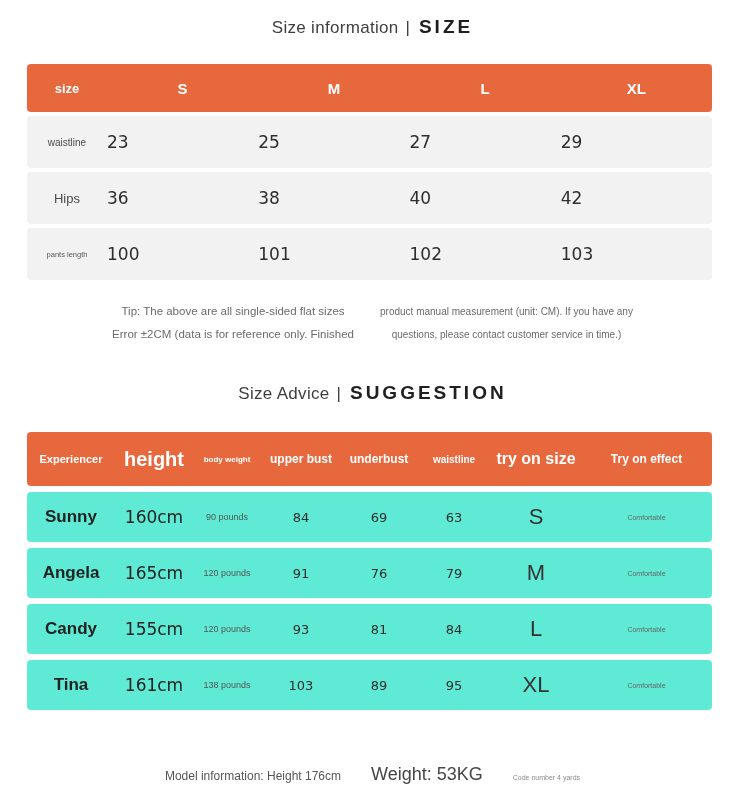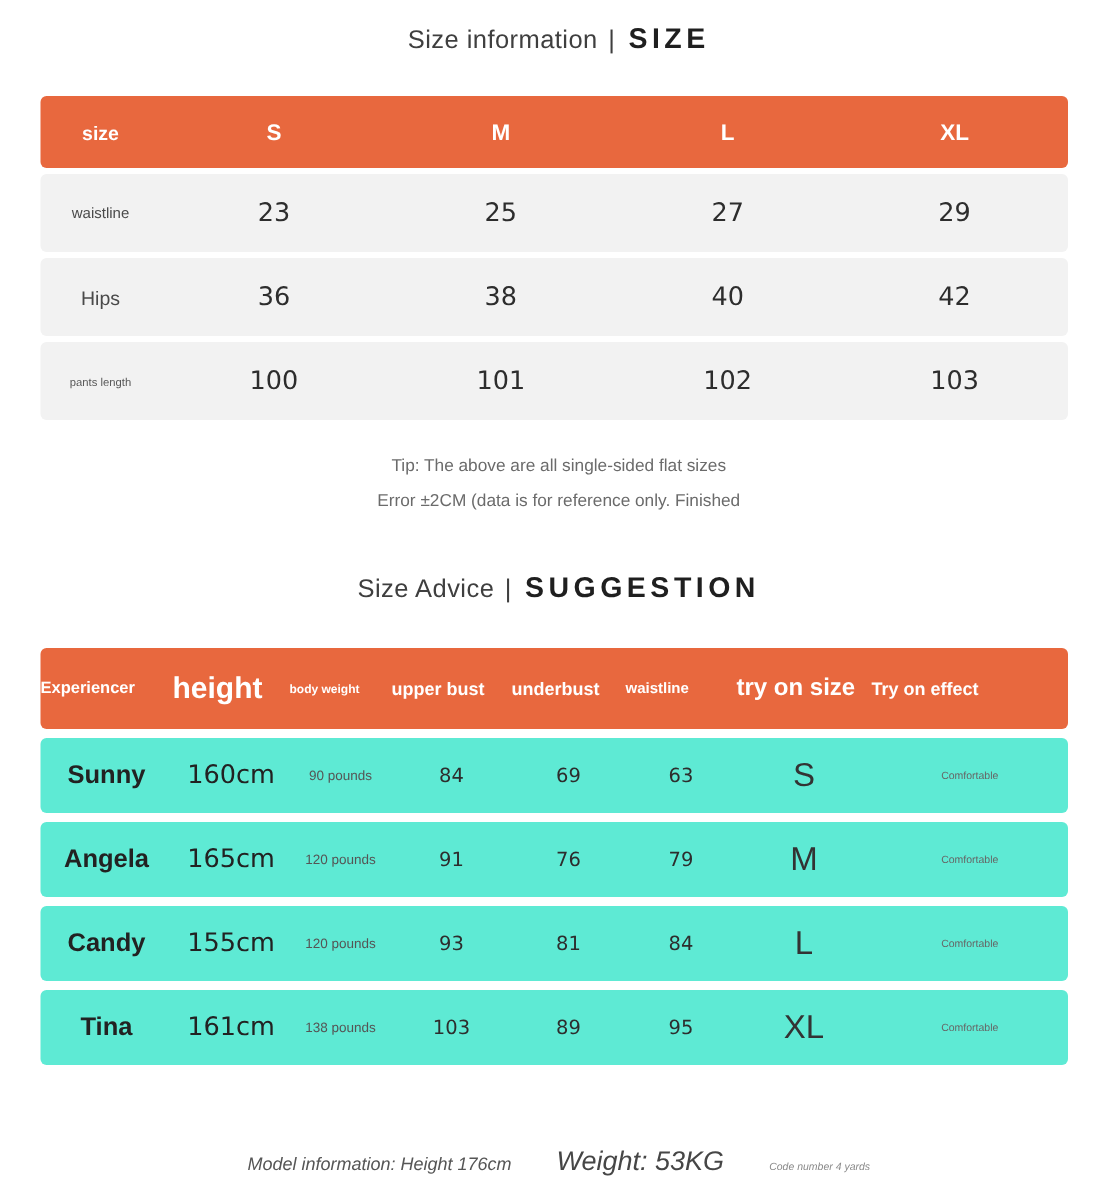--- a/index.html
+++ b/index.html
@@ -19,52 +19,52 @@
   .tbl1{margin-top:26px;}
   .t1-grid{display:grid;grid-template-columns:80px 1fr 1fr 1fr 1fr;align-items:center;}
   .t1-header{background:#E8683E;height:48px;border-radius:4px;color:#fff;}
   .t1-corner{text-align:center;font-size:13px;font-weight:bold;}
   .t1-col{text-align:center;font-size:15px;font-weight:bold;}
   .t1-row{background:#F2F2F2;height:52px;border-radius:4px;margin-top:4px;}
   .t1-lbl{text-align:center;color:#4a4a4a;}
   .row-waistline .t1-lbl{font-size:10px;}
   .row-hips .t1-lbl{font-size:13px;}
   .row-pants .t1-lbl{font-size:7.5px;color:#575757;}
-  .t1-val{text-align:center;font-size:17px;color:#2d2d2d;font-family:"DejaVu Sans",sans-serif;}
+  .t1-val{text-align:left;font-size:17px;color:#2d2d2d;font-family:"DejaVu Sans",sans-serif;}
 
   
   .tip{display:flex;justify-content:center;gap:26px;margin-top:20px;color:#6b6b6b;}
   .tip-col{text-align:center;}
   .tip-left{font-size:11.5px;line-height:23px;}
   .tip-right{font-size:10px;line-height:23px;}
 
   
   .tbl2{margin-top:28px;}
   .t2-grid{display:grid;grid-template-columns:88px 78px 68px 80px 76px 74px 90px 1fr;align-items:center;}
   .t2-header{background:#E8683E;height:54px;border-radius:4px;color:#fff;}
-  .hc{font-weight:bold;}
+  .hc{text-align:center;font-weight:bold;}
   .hc0{font-size:11px;}
   .hc1{font-size:20px;}
   .hc2{font-size:8px;}
   .hc3{font-size:12px;}
   .hc4{font-size:12px;}
   .hc5{font-size:10px;}
   .hc6{font-size:16px;}
   .hc7{font-size:12px;}
   .t2-row{background:#5eead4;height:50px;border-radius:4px;margin-top:6px;}
   .c{text-align:center;}
   .c-name{font-size:17px;font-weight:bold;color:#222;}
   .c-ht{font-size:17px;color:#222;font-family:"DejaVu Sans",sans-serif;}
   .c-wt{font-size:9px;color:#555;}
   .c-num{font-size:13px;color:#2d2d2d;font-family:"DejaVu Sans",sans-serif;}
   .c-sz{font-size:22px;color:#333;font-weight:normal;}
   .c-fx{font-size:7px;color:#666;}
 
   
-  .footer{margin-top:54px;display:flex;justify-content:center;align-items:baseline;gap:30px;font-style:italic;}
+  .footer{margin-top:54px;display:flex;justify-content:center;align-items:baseline;gap:30px;}
   .f-model{font-size:12px;color:#565656;}
   .f-weight{font-size:18px;color:#464646;}
   .f-code{font-size:7px;color:#8a8a8a;}
 </style>
 </head>
 <body>
 
 <div class="page">
 
   <div class="sec-title sec-title--first">
@@ -102,20 +102,24 @@
       <div class="t1-val">101</div>
       <div class="t1-val">102</div>
       <div class="t1-val">103</div>
     </div>
   </div>
 
   <div class="tip">
     <div class="tip-col tip-left">
       <div>Tip: The above are all single-sided flat sizes</div>
       <div>Error ±2CM (data is for reference only. Finished</div>
+    </div>
+    <div class="tip-col tip-right">
+      <div>product manual measurement (unit: CM). If you have any</div>
+      <div>questions, please contact customer service in time.)</div>
     </div>
   </div>
 
   <div class="sec-title sec-title--second">
     <span class="t-cn">Size Advice</span><span class="t-sep">|</span><span class="t-en">SUGGESTION</span>
   </div>
 
   <div class="tbl tbl2">
     <div class="t2-grid t2-header">
       <div class="hc hc0">Experiencer</div>

